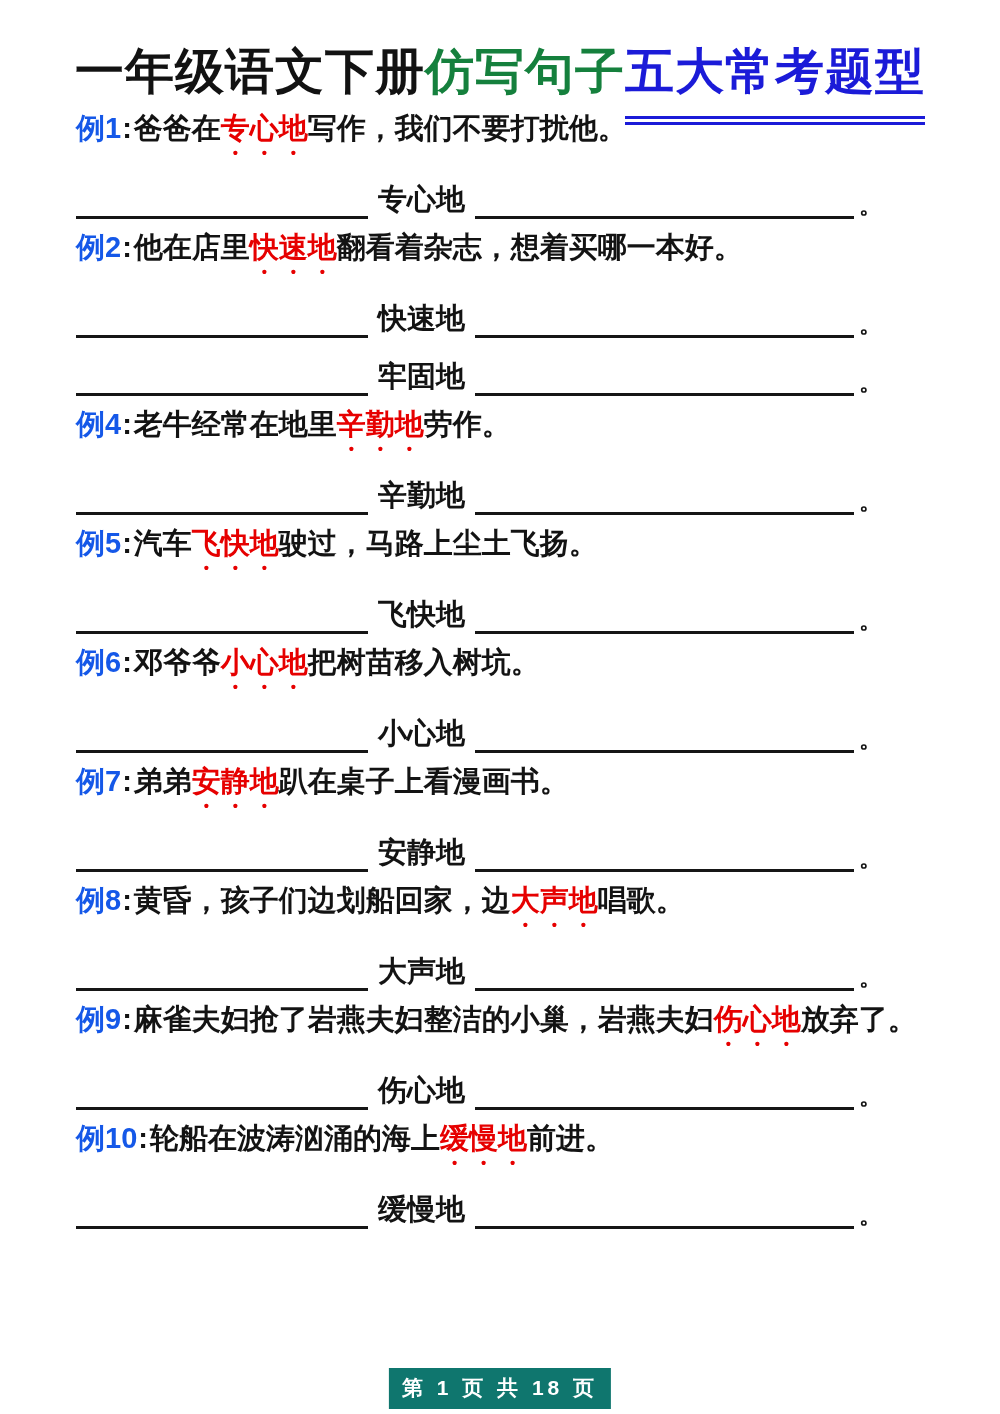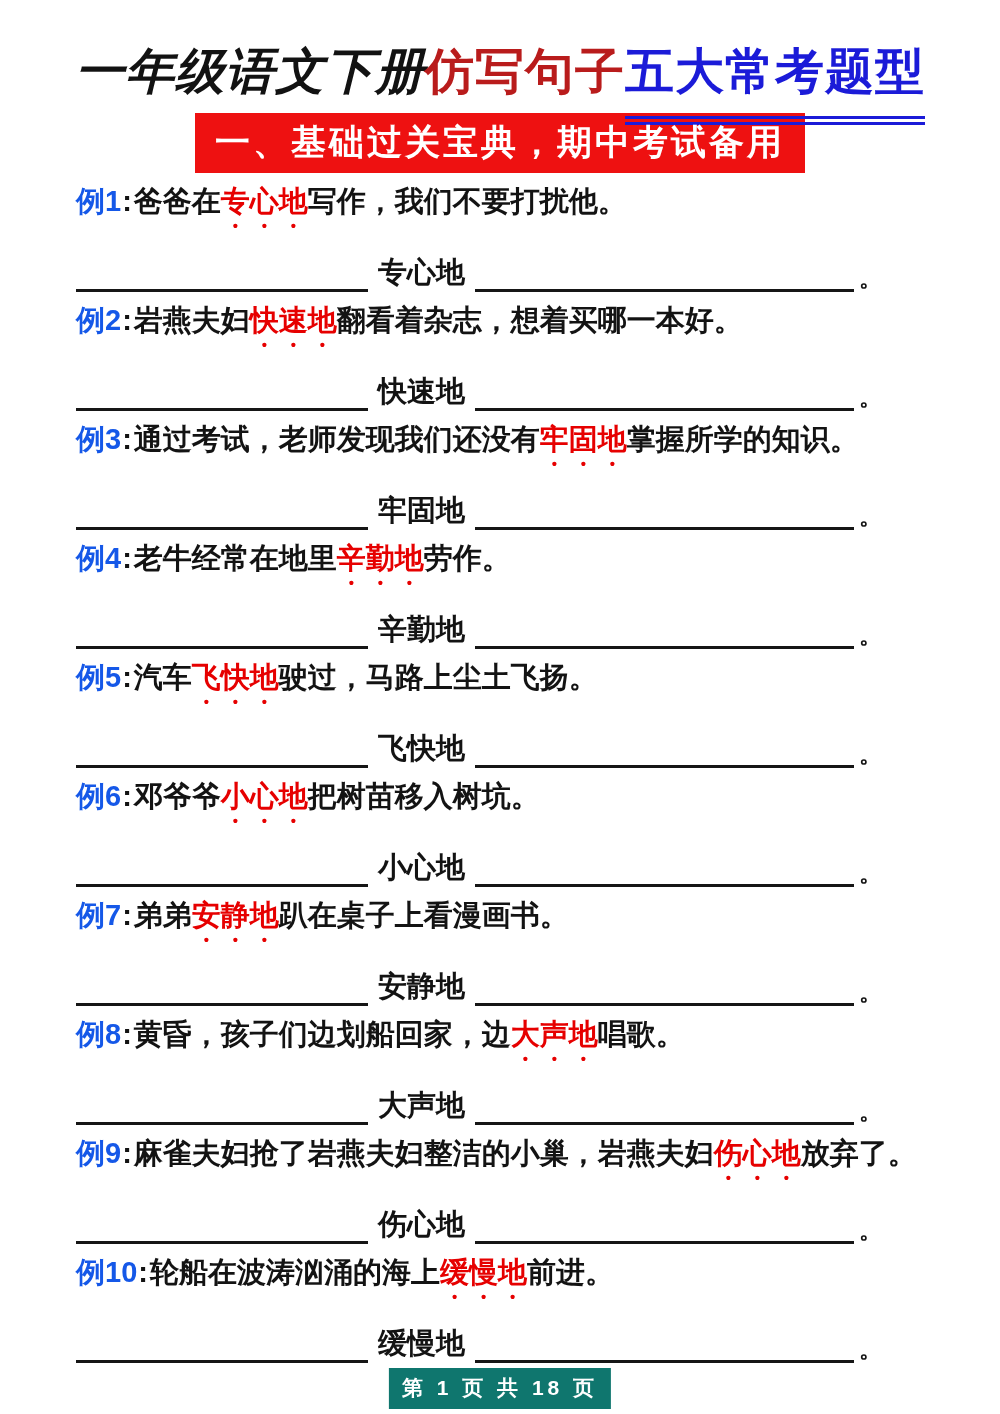--- a/index.html
+++ b/index.html
@@ -16,22 +16,22 @@
 
   
   .doc-title {
     text-align: center;
     font-size: 49px;
     font-weight: 900;
     letter-spacing: 1px;
     line-height: 1.14;
     white-space: nowrap;
   }
-  .doc-title .t-black { color: #121212; font-style: italic; }
-  .doc-title .t-red   { color: #b91c1c; }
+  .doc-title .t-black { color: #121212; }
+  .doc-title .t-red   { color: #15803d; }
   .doc-title .t-blue  {
     color: #1b1bd8;
     border-bottom: 9px double #1b1bd8;
     padding-bottom: 18px;
   }
 
   
   .banner {
     display: block;
     width: fit-content;
@@ -115,47 +115,45 @@
     white-space: nowrap;
   }
 </style>
 </head>
 <body>
 
 <div class="page">
 
   <h1 class="doc-title"><span class="t-black">一年级语文下册</span><span class="t-red">仿写句子</span><span class="t-blue">五大常考题型</span></h1>
 
-  <div class="banner">一、基础过关宝典，期中考试备用</div>
 
 
   <div class="examples">
 
     <section>
       <p class="sentence"><span class="ex-label">例1</span><span class="ex-colon">:</span><span>爸爸在</span><span class="hl">专心地</span><span>写作，我们不要打扰他。</span></p>
       <div class="blank-row">
           <span class="ans-line left"></span>
           <span class="blank-word">专心地</span>
           <span class="ans-line right"></span>
           <span class="row-period">。</span>
         </div>
     </section>
 
     <section>
-      <p class="sentence"><span class="ex-label">例2</span><span class="ex-colon">:</span><span>岩燕夫妇</span><span class="hl">快速地</span><span>翻看着杂志，想着买哪一本好。</span></p>
+      <p class="sentence"><span class="ex-label">例2</span><span class="ex-colon">:</span><span>他在店里</span><span class="hl">快速地</span><span>翻看着杂志，想着买哪一本好。</span></p>
       <div class="blank-row">
           <span class="ans-line left"></span>
           <span class="blank-word">快速地</span>
           <span class="ans-line right"></span>
           <span class="row-period">。</span>
         </div>
     </section>
 
     <section>
-      <p class="sentence"><span class="ex-label">例3</span><span class="ex-colon">:</span><span>通过考试，老师发现我们还没有</span><span class="hl">牢固地</span><span>掌握所学的知识。</span></p>
       <div class="blank-row">
           <span class="ans-line left"></span>
           <span class="blank-word">牢固地</span>
           <span class="ans-line right"></span>
           <span class="row-period">。</span>
         </div>
     </section>
 
     <section>
       <p class="sentence"><span class="ex-label">例4</span><span class="ex-colon">:</span><span>老牛经常在地里</span><span class="hl">辛勤地</span><span>劳作。</span></p>

